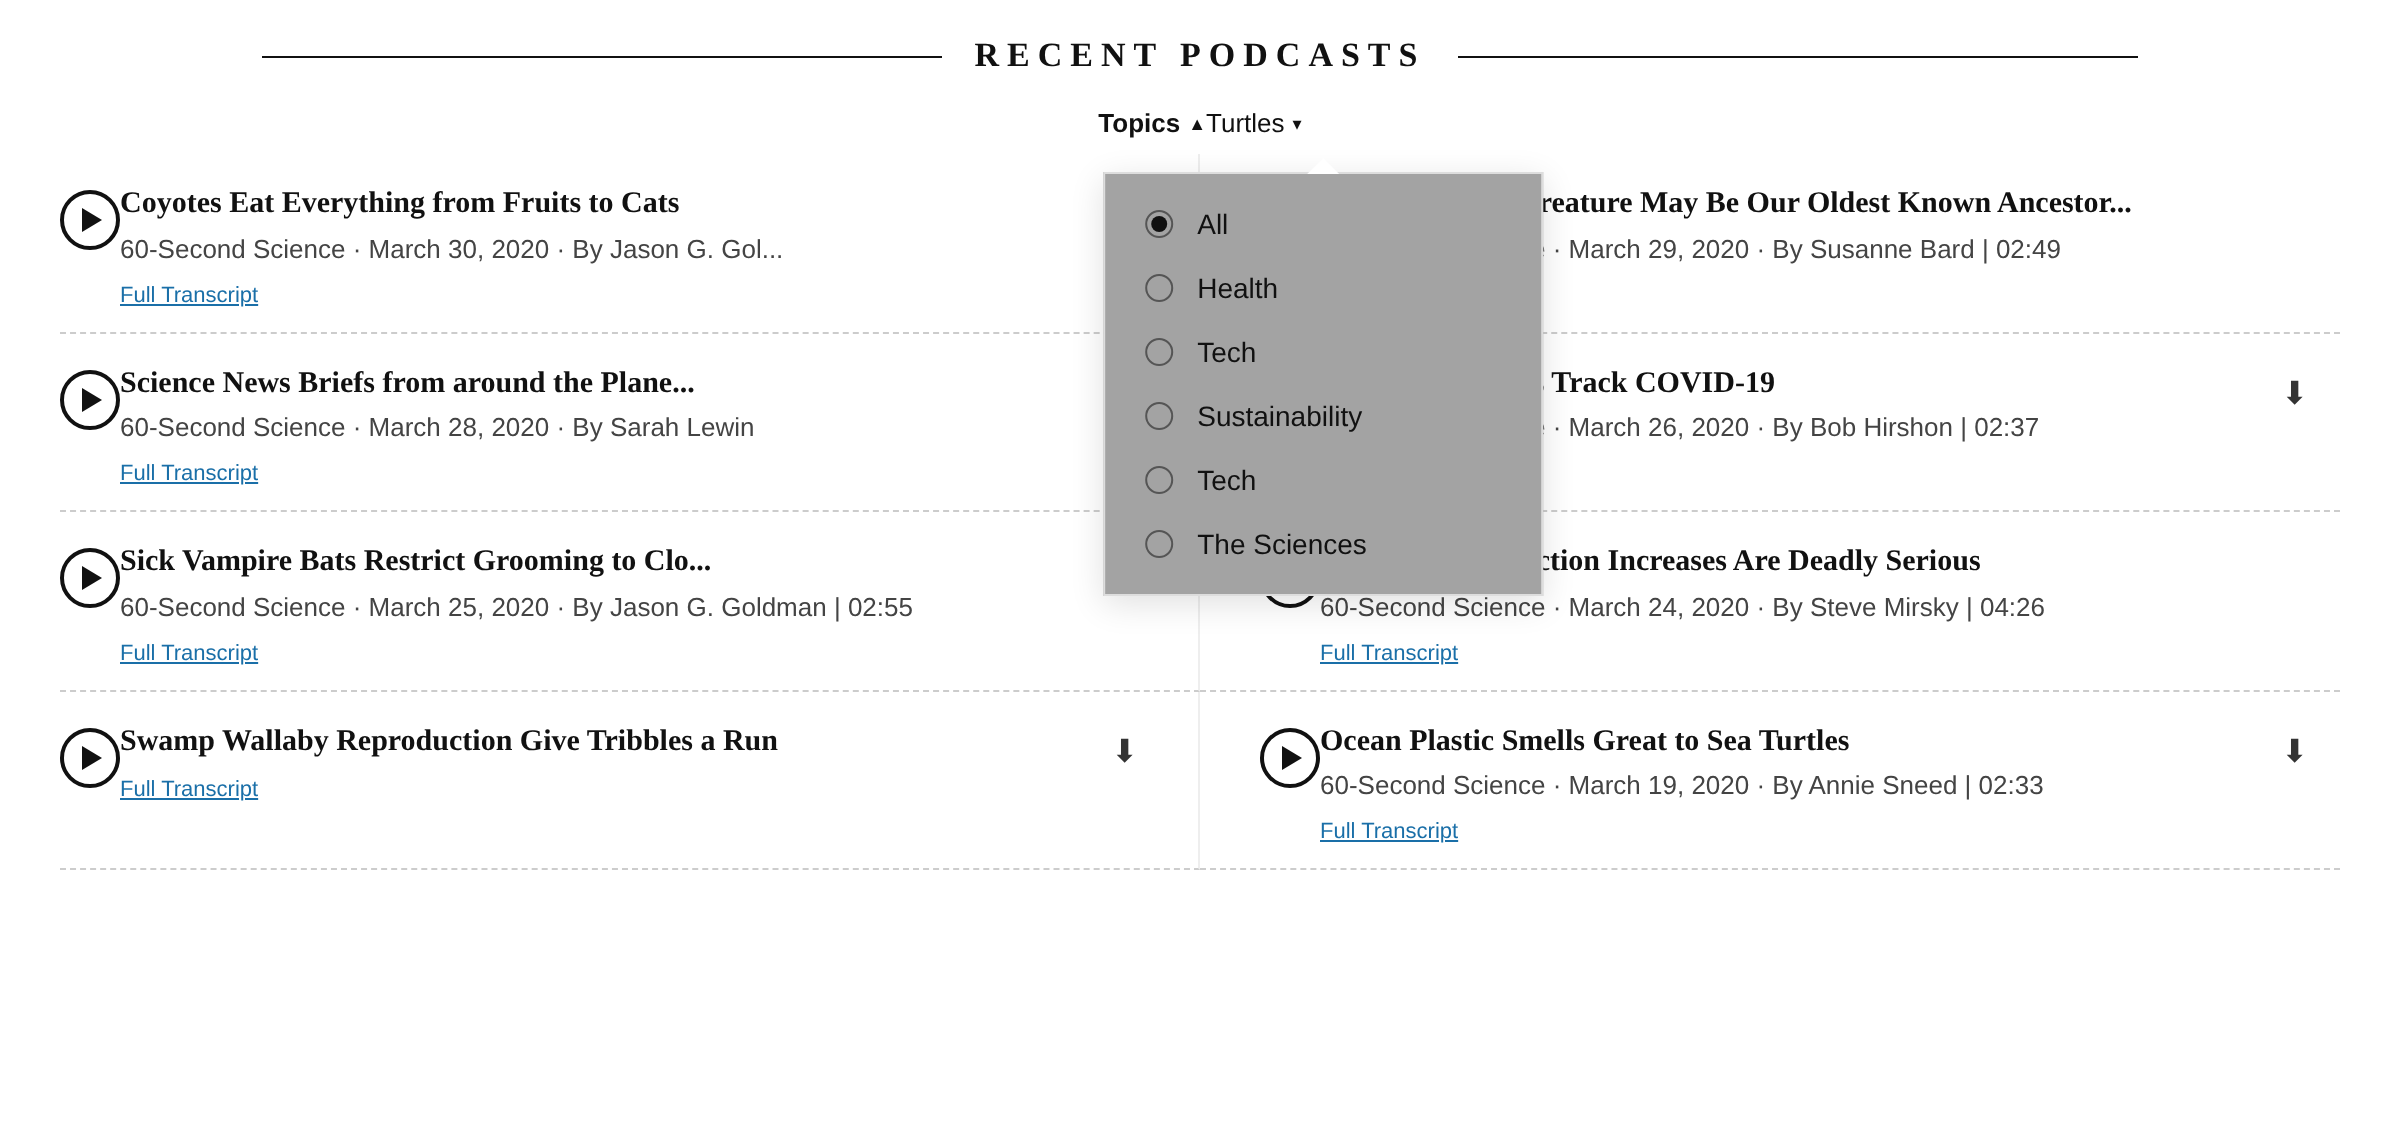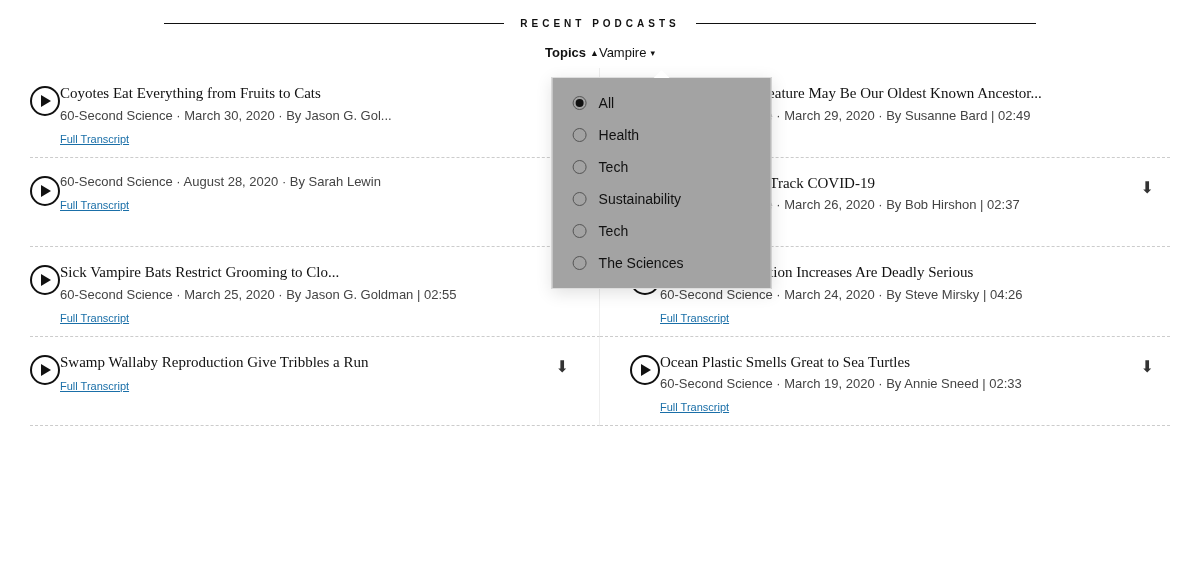--- a/index.html
+++ b/index.html
@@ -21,22 +21,22 @@
       padding: 18px 0 10px;
       gap: 16px;
     }
     .header-line {
       flex: 1;
       height: 1px;
       background: #111;
       max-width: 340px;
     }
     .header-title {
-      font-family: Liberation Sans, sans-serif;
-      font-size: 10px;
+      font-family: Liberation Serif, serif;
+      font-size: 17px;
       font-weight: 700;
       letter-spacing: 4px;
       text-transform: uppercase;
     }
 
     
     .filter-bar {
       display: flex;
       justify-content: center;
       padding: 6px 0 8px;
@@ -153,21 +153,21 @@
       height: 0;
       border-style: solid;
       border-width: 6px 0 6px 10px;
       border-color: transparent transparent transparent #111;
       margin-left: 2px;
     }
 
     .podcast-info { flex: 1; }
     .podcast-title {
       font-size: 15px;
-      font-weight: 400;
+      font-weight: 700;
       font-family: Georgia, serif;
       line-height: 1.3;
       margin-bottom: 4px;
     }
     .podcast-meta {
       font-size: 13px;
       font-family: Arial, sans-serif;
       color: #444;
       margin-bottom: 6px;
     }
@@ -202,21 +202,21 @@
   <span class="header-title">RECENT PODCASTS</span>
   <div class="header-line"></div>
 </div>
 
 <div class="filter-bar">
   <button class="filter-btn active">
     <span>Topics</span>
     <span class="arrow">▲</span>
   </button>
   <button class="filter-btn">
-    <span>Vampire</span>
+    <span>Turtles</span>
     <span class="arrow">▾</span>
   </button>
 
   <div class="dropdown" id="topics-dropdown">
   <div class="dropdown-item">
         <div class="radio-circle selected"></div>
         <span>All</span>
       </div>
       <div class="dropdown-item">
         <div class="radio-circle"></div>
@@ -256,21 +256,21 @@
           <div class="play-icon"></div>
         </button>
         <div class="podcast-info"><div class="podcast-title">...ny Wormlike Creature May Be Our Oldest Known Ancestor...</div><div class="podcast-meta">60-Second Science · March 29, 2020 · By Susanne Bard | 02:49</div><button class="full-transcript">Full Transcript</button></div>
       </div>
     </div>
     <div class="podcast-item">
       <div class="podcast-item-inner">
         <button class="play-btn">
           <div class="play-icon"></div>
         </button>
-        <div class="podcast-info"><div class="podcast-meta">60-Second Science · August 28, 2020 · By Sarah Lewin</div><button class="full-transcript">Full Transcript</button></div>
+        <div class="podcast-info"><div class="podcast-title">Science News Briefs from around the Plane...</div><div class="podcast-meta">60-Second Science · March 28, 2020 · By Sarah Lewin</div><button class="full-transcript">Full Transcript</button></div>
       </div>
     </div>
     <div class="podcast-item">
       <div class="podcast-item-inner">
         <button class="play-btn">
           <div class="play-icon"></div>
         </button>
         <div class="podcast-info"><div class="podcast-title">...elp Researchers Track COVID-19</div><div class="podcast-meta">60-Second Science · March 26, 2020 · By Bob Hirshon | 02:37</div><button class="full-transcript">Full Transcript</button></div>
         <span class="download-icon">⬇</span>
       </div>

